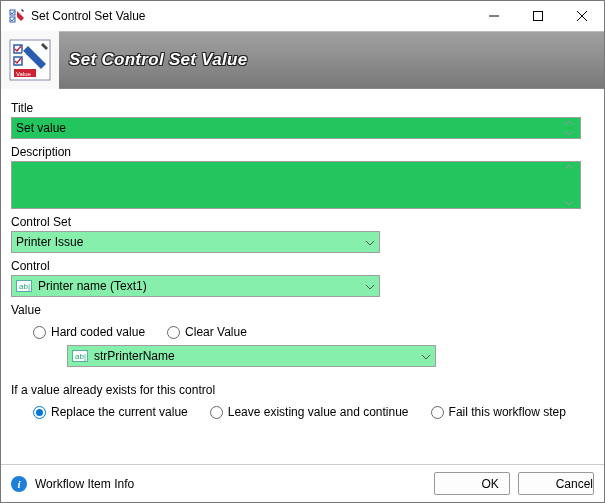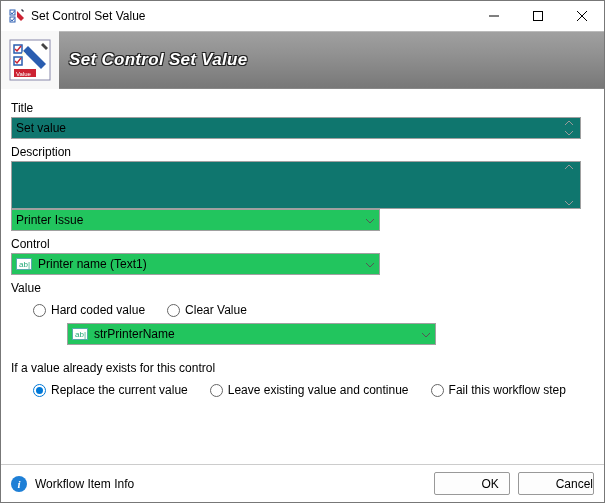--- a/index.html
+++ b/index.html
@@ -68,38 +68,38 @@
   }
   
   .body {
     flex: 1;
     padding: 6px 23px 0 10px;
     display: flex; flex-direction: column;
   }
   .lbl { margin-top: 6px; margin-bottom: 2px; }
   .textslot {
     border: 1px solid #a0a0a0;
-    background: #0f766e;
+    background: #22c55e;
     position: relative;
     padding: 3px 18px 3px 4px;
   }
   .textslot.multiline { height: 48px; }
   .spinarrows {
     position: absolute;
     right: 2px;
     top: 0; bottom: 0;
     width: 14px;
     display: flex; flex-direction: column; justify-content: space-between;
     color: #888;
     padding: 2px 0;
   }
   .spinarrows svg { display: block; }
   .combo {
     border: 1px solid #a0a0a0;
-    background: #22c55e;
+    background: #86efac;
     height: 22px;
     display: flex; align-items: center;
     padding: 0 4px;
     position: relative;
   }
   .combo .chev {
     position: absolute;
     right: 4px; top: 50%; transform: translateY(-50%);
     color: #555;
   }
@@ -226,20 +226,21 @@
     <span class="spinarrows">
       <svg width="10" height="6">
           <path d="M1 5 L5 1 L9 5" fill="none" stroke="#999" stroke-width="1"></path>
         </svg>
       <svg width="10" height="6">
           <path d="M1 1 L5 5 L9 1" fill="none" stroke="#999" stroke-width="1"></path>
         </svg>
     </span>
   </div>
 
+  <div class="lbl">Control Set</div>
   <div class="combo w-369">
     <span>Printer Issue</span>
     <span class="chev">
       <svg width="10" height="6">
           <path d="M1 1 L5 5 L9 1" fill="none" stroke="#555" stroke-width="1"></path>
         </svg>
     </span>
   </div>
 
   <div class="lbl">Control</div>

